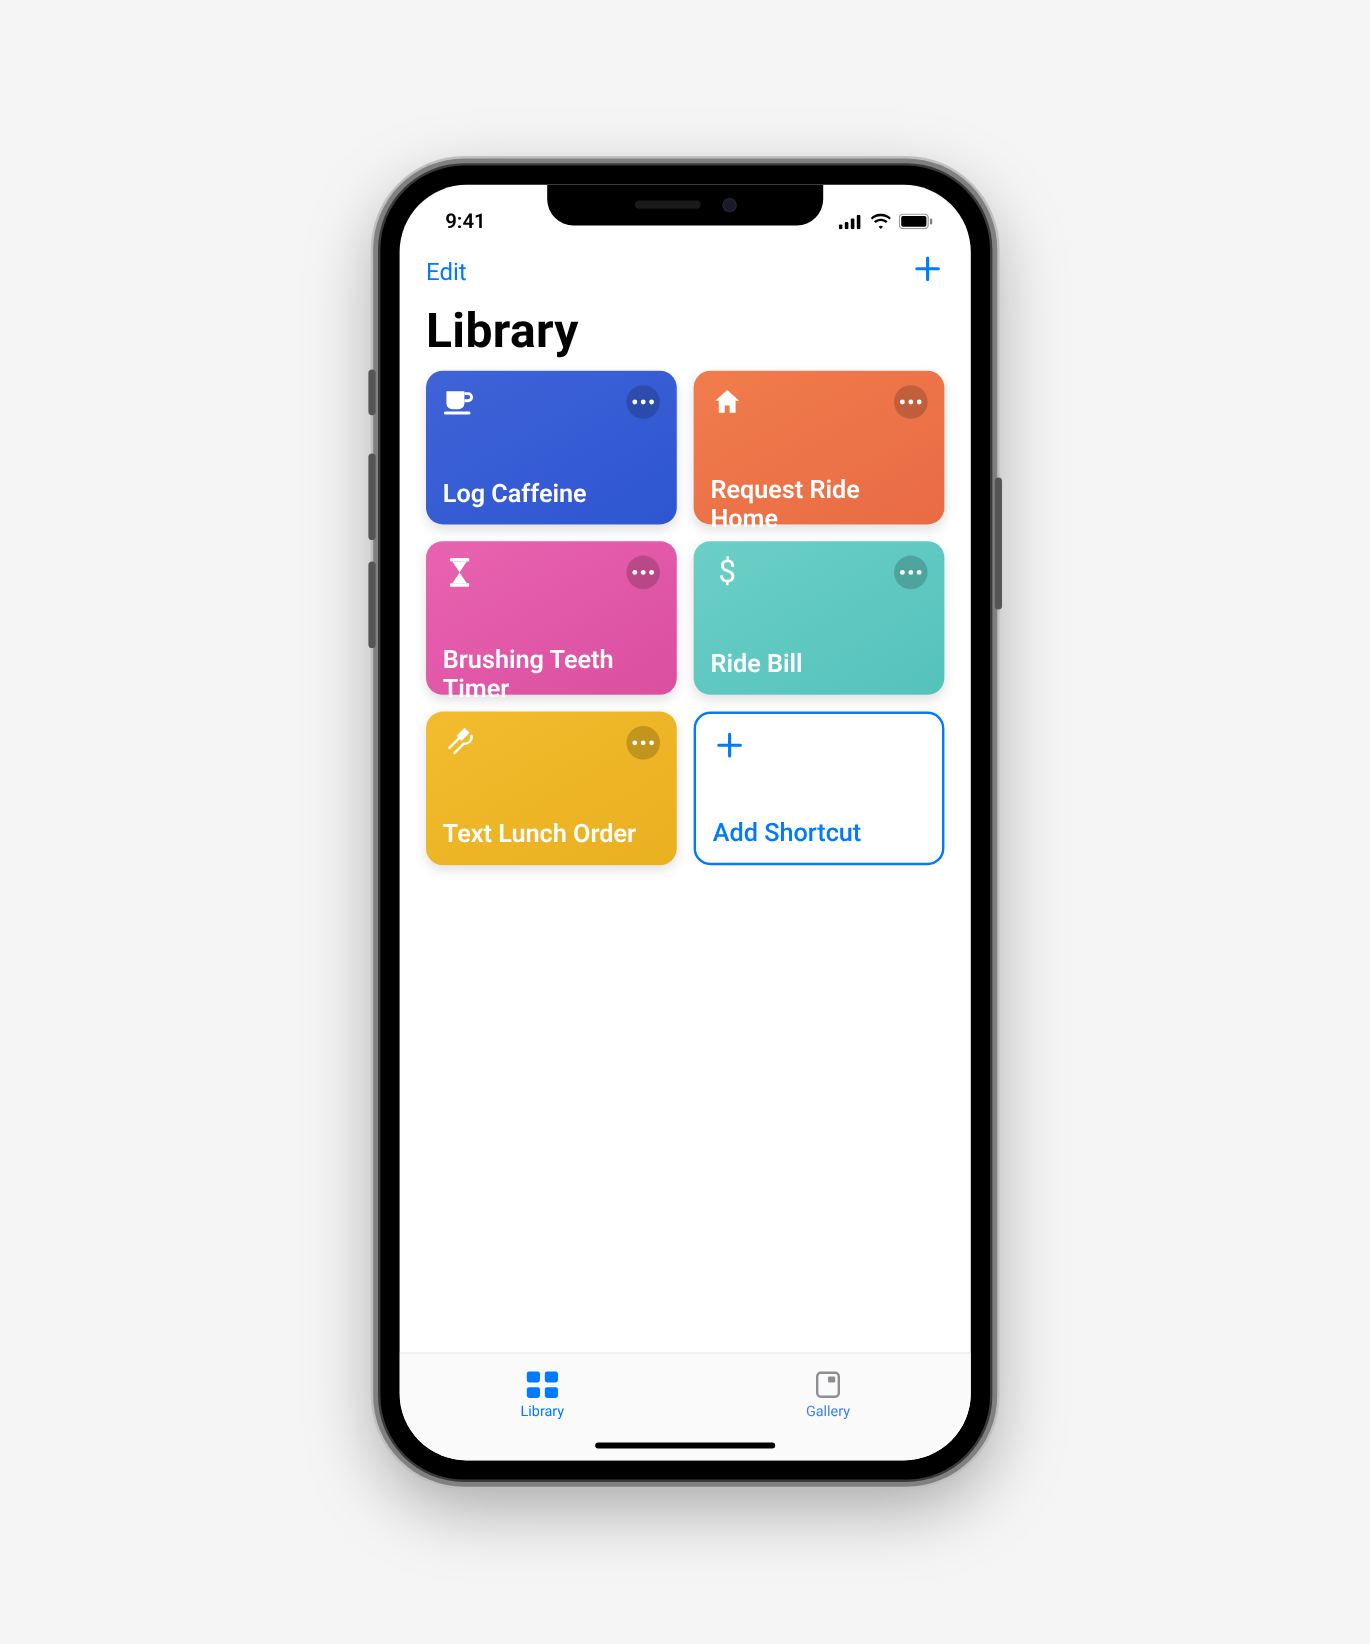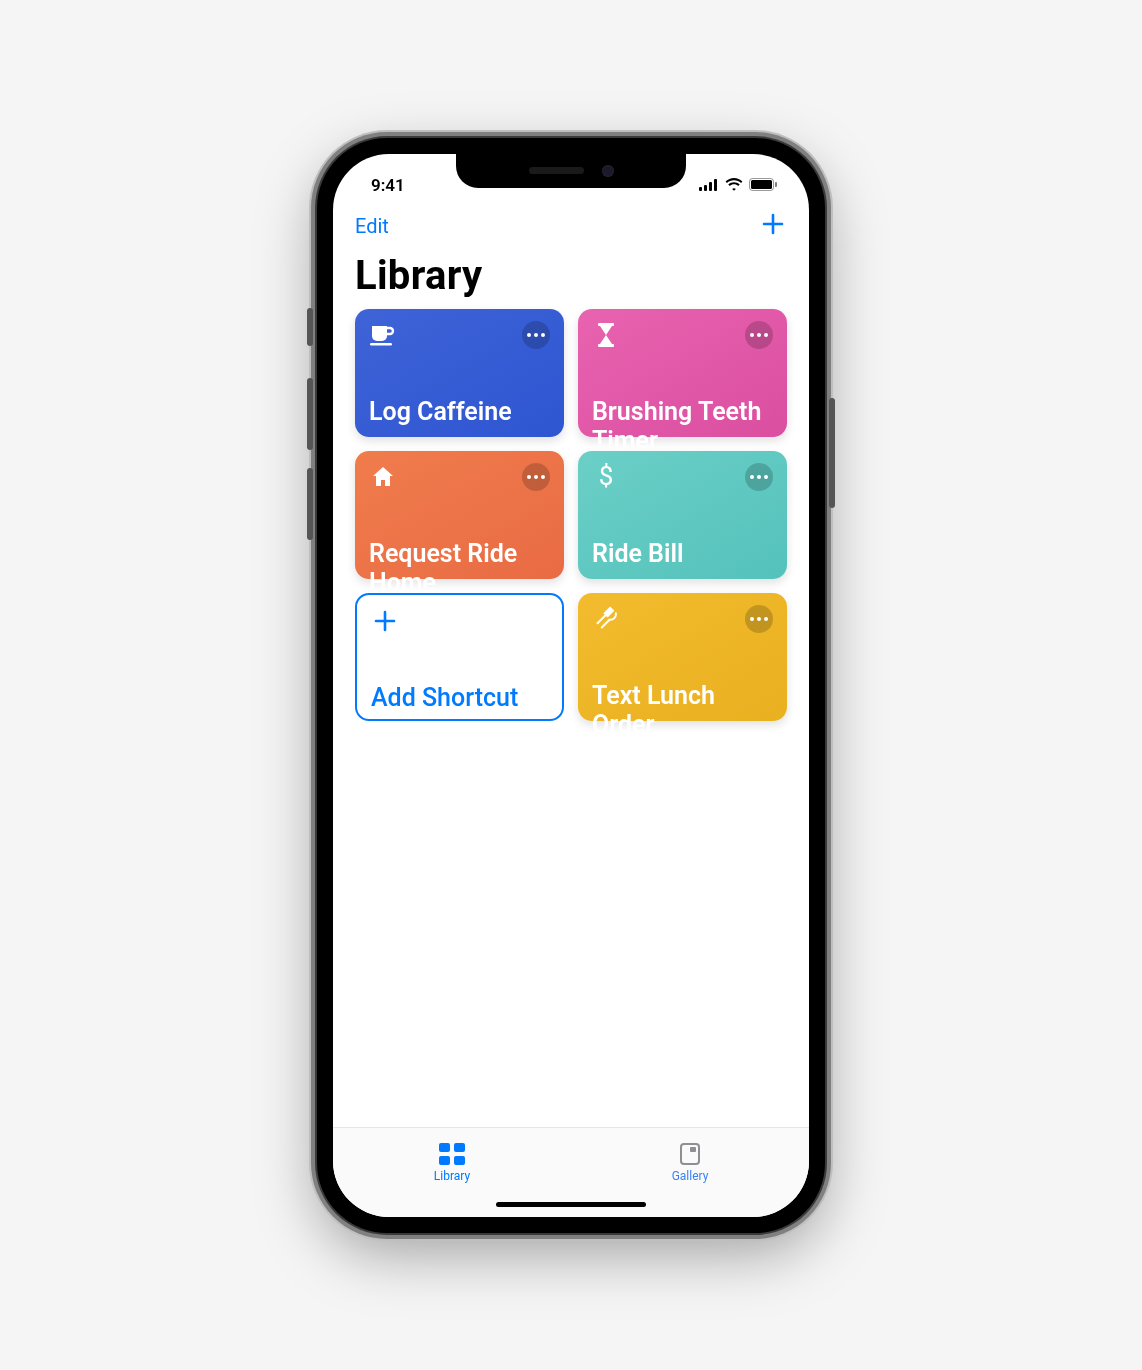--- a/index.html
+++ b/index.html
@@ -139,21 +139,21 @@
 }
 .card-top { display:flex; align-items:flex-start; justify-content:space-between; }
 .card-icon { width:28px; height:28px; display:flex; align-items:center; justify-content:center; }
 .card-more {
   width:28px; height:28px; border-radius:50%;
   background: rgba(0,0,0,0.18);
   display:flex; align-items:center; justify-content:center;
   gap:3px;
 }
 .card-more span { width:4px; height:4px; border-radius:50%; background:#fff; }
-.card-label { font-size:25px; font-weight:600; line-height:1.18;margin-top:48px; }
+.card-label { font-size:21px; font-weight:600; line-height:1.18;margin-top:48px; }
 
 .card-blue   { background: linear-gradient(150deg,#3f63d7 0%,#2e56d2 100%); }
 .card-orange { background: linear-gradient(150deg,#f07c4c 0%,#e96b44 100%); }
 .card-pink   { background: linear-gradient(150deg,#e863b0 0%,#db4ea0 100%); }
 .card-teal   { background: linear-gradient(150deg,#6bcfc7 0%,#54c2bb 100%); }
 .card-yellow { background: linear-gradient(150deg,#f2bc2e 0%,#e9b020 100%); }
 
 .card-add {
   background:#fff;
   border: 2px solid #007aff;
@@ -259,98 +259,98 @@
           </span>
           <span class="card-more">
               <span></span>
               <span></span>
               <span></span>
             </span>
         </div>
         <div class="card-label">Log Caffeine</div>
       </div>
 
+      <div class="card card-orange">
+        <div class="card-top">
+          <span class="card-icon">
+            <svg width="24" height="24" viewBox="0 0 24 24">
+              <path d="M12 2 L22 11 H19 V21 H14 V15 H10 V21 H5 V11 H2 Z" fill="#fff"></path>
+            </svg>
+          </span>
+          <span class="card-more">
+              <span></span>
+              <span></span>
+              <span></span>
+            </span>
+        </div>
+        <div class="card-label">Request Ride Home</div>
+      </div>
+
       <div class="card card-pink">
         <div class="card-top">
           <span class="card-icon">
             <svg width="20" height="26" viewBox="0 0 20 26">
               <rect x="2" y="1" width="16" height="3" rx="1" fill="#fff"></rect>
               <rect x="2" y="22" width="16" height="3" rx="1" fill="#fff"></rect>
               <path d="M4 4 L16 4 L10 13 L16 22 L4 22 L10 13 Z" fill="#fff"></path>
             </svg>
           </span>
           <span class="card-more">
               <span></span>
               <span></span>
               <span></span>
             </span>
         </div>
         <div class="card-label">Brushing Teeth Timer</div>
       </div>
 
-      <div class="card card-orange">
-        <div class="card-top">
-          <span class="card-icon">
-            <svg width="24" height="24" viewBox="0 0 24 24">
-              <path d="M12 2 L22 11 H19 V21 H14 V15 H10 V21 H5 V11 H2 Z" fill="#fff"></path>
-            </svg>
-          </span>
-          <span class="card-more">
-              <span></span>
-              <span></span>
-              <span></span>
-            </span>
-        </div>
-        <div class="card-label">Request Ride Home</div>
-      </div>
-
       <div class="card card-teal">
         <div class="card-top">
           <span class="card-icon">
             <svg width="18" height="28" viewBox="0 0 18 28">
               <text x="9" y="22" text-anchor="middle" font-size="26" font-weight="400" fill="#fff" font-family="Helvetica">$</text>
             </svg>
           </span>
           <span class="card-more">
               <span></span>
               <span></span>
               <span></span>
             </span>
         </div>
         <div class="card-label">Ride Bill</div>
-      </div>
-
-      <div class="card card-add">
-        <div class="card-top">
-          <span class="card-icon">
-            <svg width="24" height="24" viewBox="0 0 24 24">
-              <path d="M12 3v18M3 12h18" stroke="#007aff" stroke-width="2.6" stroke-linecap="round"></path>
-            </svg>
-          </span>
-        </div>
-        <div class="card-label">Add Shortcut</div>
       </div>
 
       <div class="card card-yellow">
         <div class="card-top">
           <span class="card-icon">
             <svg width="26" height="26" viewBox="0 0 26 26">
               <g transform="rotate(45 13 13)">
                 <path d="M8 2 v8 M10 2 v8 M12 2 v8 M10 10 v12" stroke="#fff" stroke-width="2" stroke-linecap="round"></path>
                 <path d="M16 2 c3 2 3 7 0 9 v11" stroke="#fff" stroke-width="2" stroke-linecap="round" fill="none"></path>
               </g>
             </svg>
           </span>
           <span class="card-more">
               <span></span>
               <span></span>
               <span></span>
             </span>
         </div>
         <div class="card-label">Text Lunch Order</div>
+      </div>
+
+      <div class="card card-add">
+        <div class="card-top">
+          <span class="card-icon">
+            <svg width="24" height="24" viewBox="0 0 24 24">
+              <path d="M12 3v18M3 12h18" stroke="#007aff" stroke-width="2.6" stroke-linecap="round"></path>
+            </svg>
+          </span>
+        </div>
+        <div class="card-label">Add Shortcut</div>
       </div>
 
     </div>
 
     <div class="spacer"></div>
 
     <div class="tab-bar">
       <div class="tab active">
         <svg width="30" height="26" viewBox="0 0 30 26">
           <rect x="2" y="2" width="11" height="9" rx="2" fill="#007aff"></rect>

